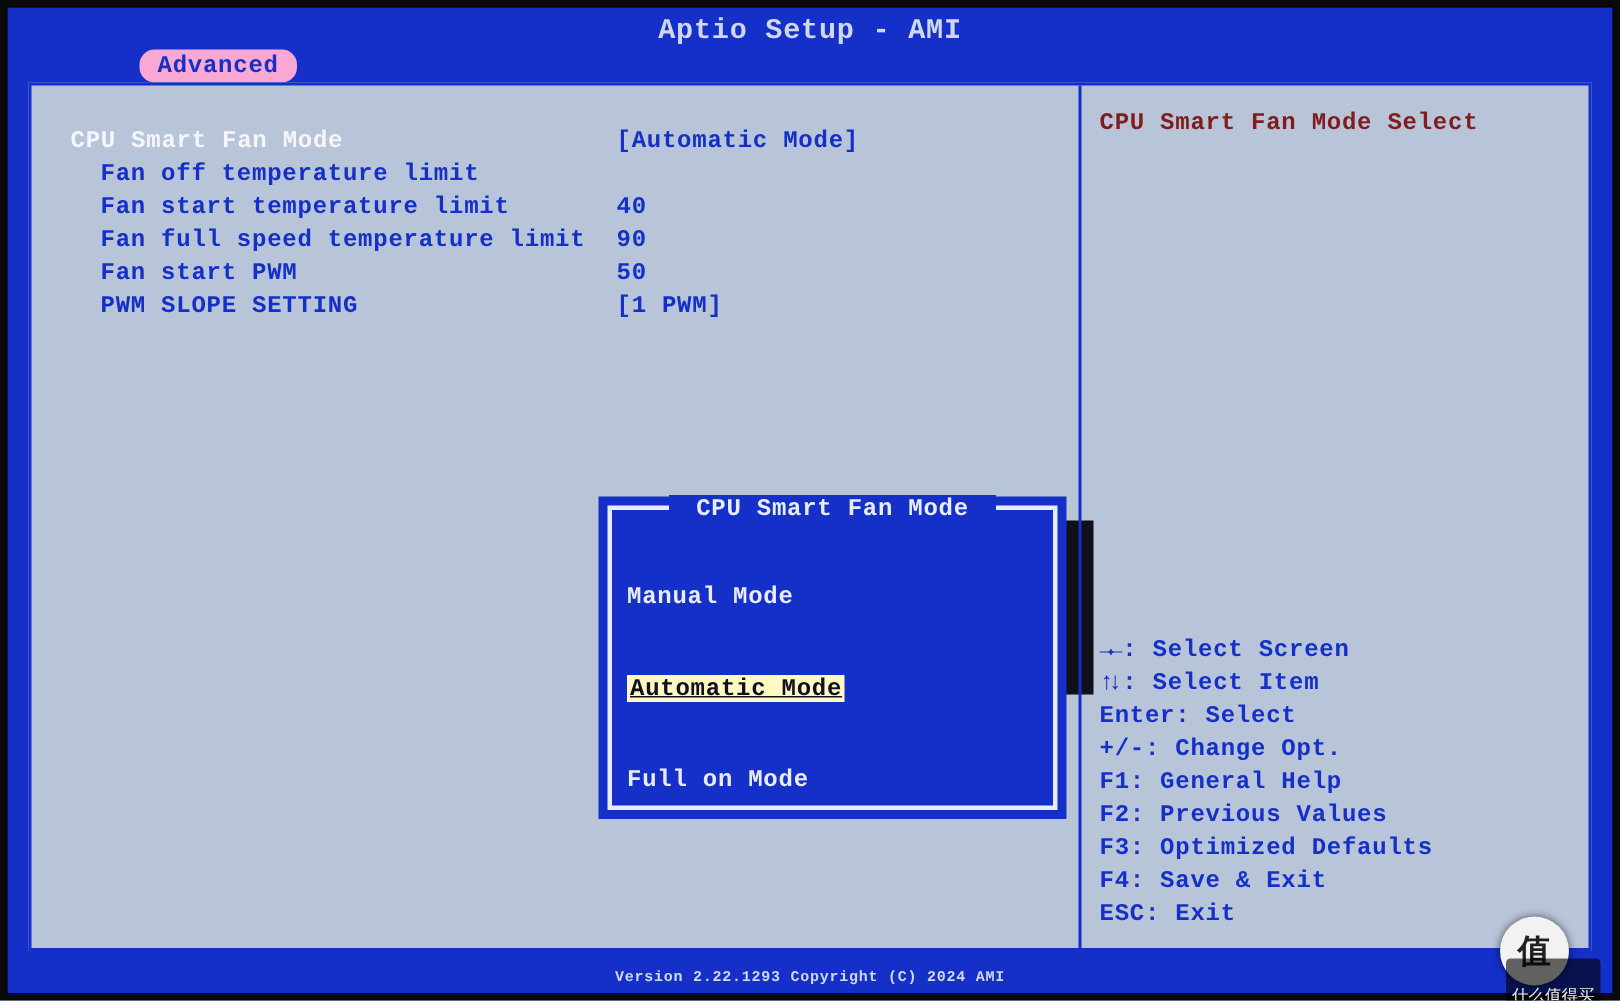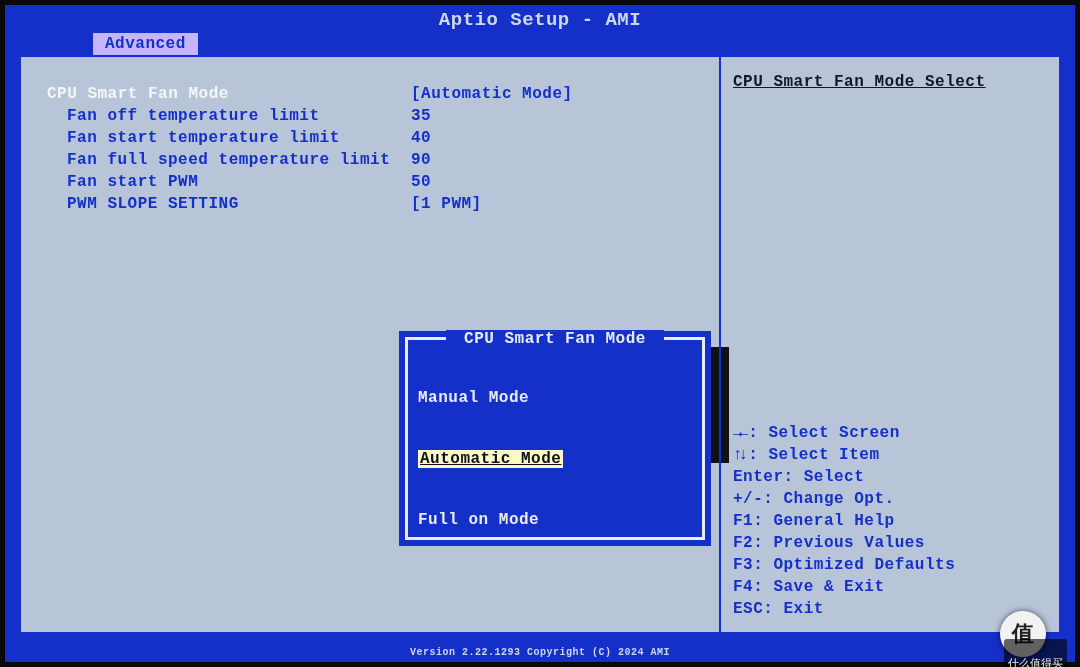--- a/index.html
+++ b/index.html
@@ -24,24 +24,25 @@
     padding: 4px 0 2px 0;
     font-size: 19px;
   }
   .tab-strip {
     position: relative;
     height: 24px;
     margin-left: 88px;
   }
   .tab {
     display: inline-block;
-    background: #c4b5fd;
+    background: #f9a8d4;
     color: #1430c8;
     padding: 2px 12px;
     font-size: 16px;
+    border-radius: 10px;
   }
   .work-area {
     position: absolute;
     top: 50px; left: 14px; right: 14px; bottom: 28px;
     background: #b8c4d8;
     border: 2px solid #1430c8;
     display: flex;
   }
   .left-pane {
     flex: 1;
@@ -49,21 +50,21 @@
     padding: 26px 0 0 0;
     color: #1430c8;
   }
   .right-pane {
     width: 340px;
     border-left: 2px solid #1430c8;
     padding: 16px 12px 12px 12px;
     color: #1430c8;
     position: relative;
   }
-  .help-title { color: #0f172a; text-decoration: underline; }
+  .help-title { color: #7f1d1d; }
   .settings .row {
     display: flex;
     line-height: 22px;
     white-space: pre;
   }
   .settings .row .label { width: 390px; padding-left: 26px; }
   .settings .row.sub .label { padding-left: 46px; }
   .settings .row.sel .label { color: #f4f6fa; }
   .settings .row .value { flex: 1; }
   .key-help {
@@ -172,21 +173,20 @@
 
   <div class="work-area">
     <div class="left-pane">
       <div class="settings">
         <div class="row sel">
           <span class="label">CPU Smart Fan Mode</span>
           <span class="value">[Automatic Mode]</span>
         </div>
         <div class="row sub">
           <span class="label">Fan off temperature limit</span>
-          <span class="value">35</span>
         </div>
         <div class="row sub">
           <span class="label">Fan start temperature limit</span>
           <span class="value">40</span>
         </div>
         <div class="row sub">
           <span class="label">Fan full speed temperature limit</span>
           <span class="value">90</span>
         </div>
         <div class="row sub">

